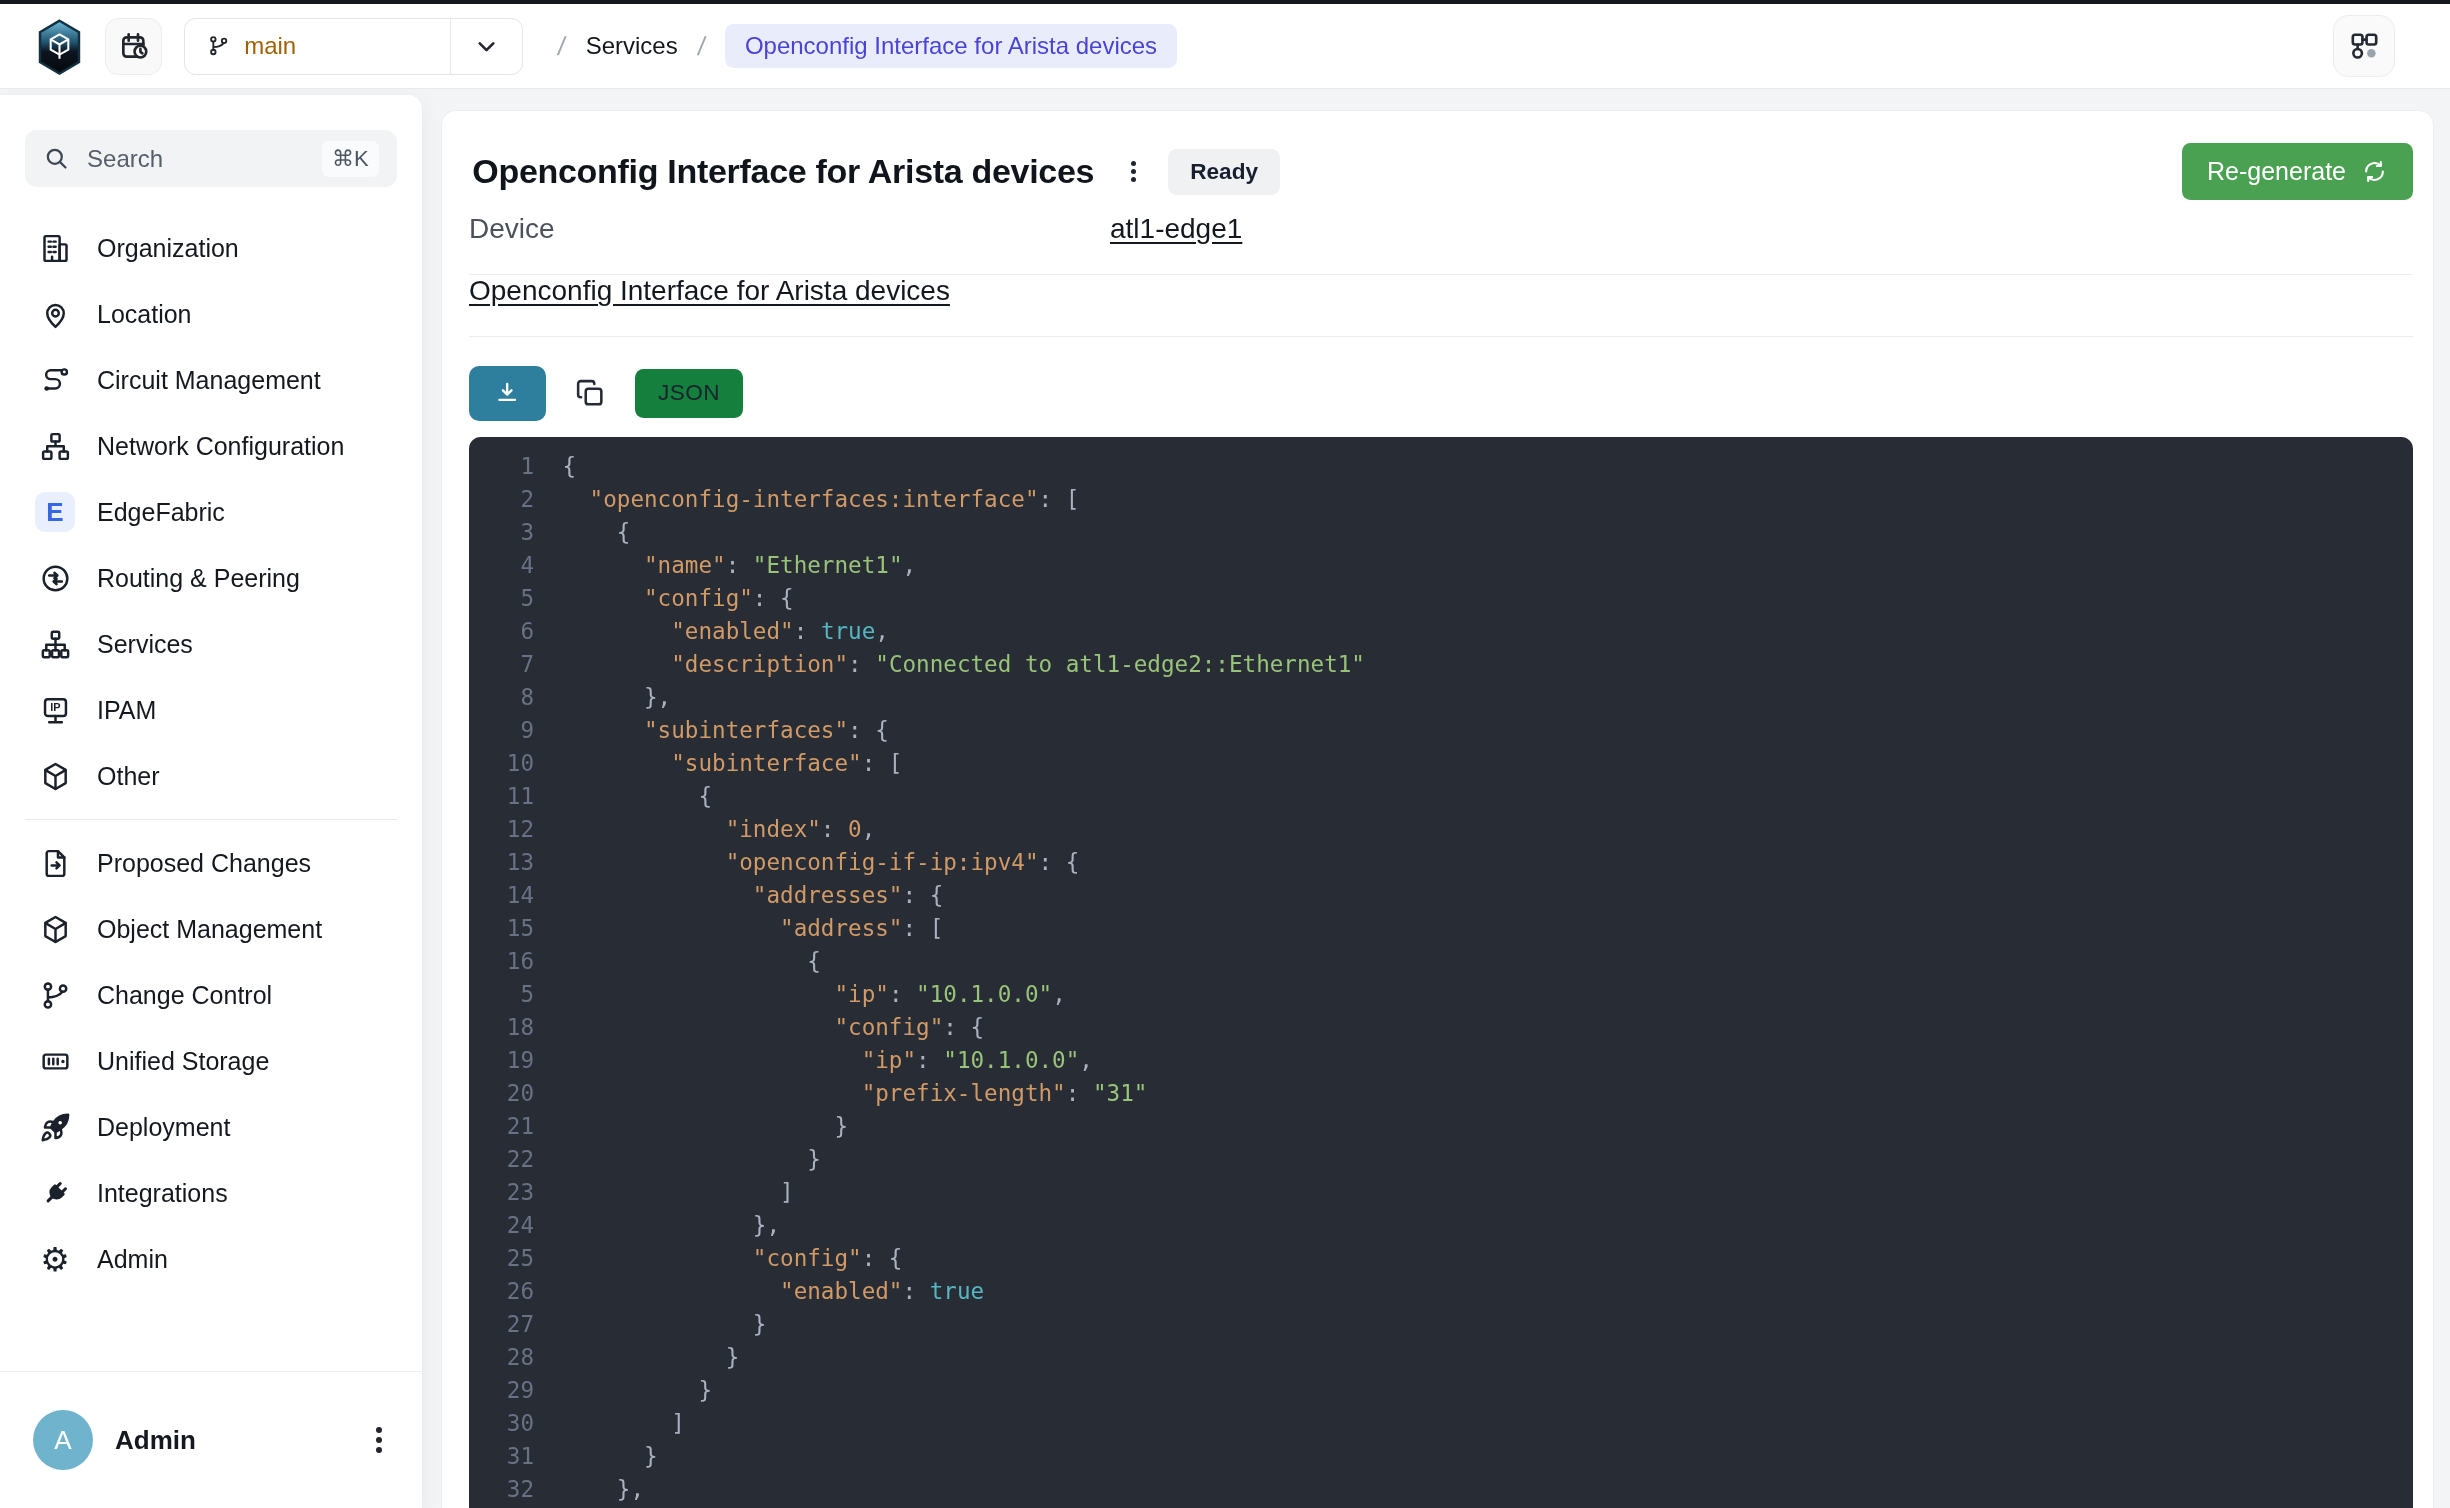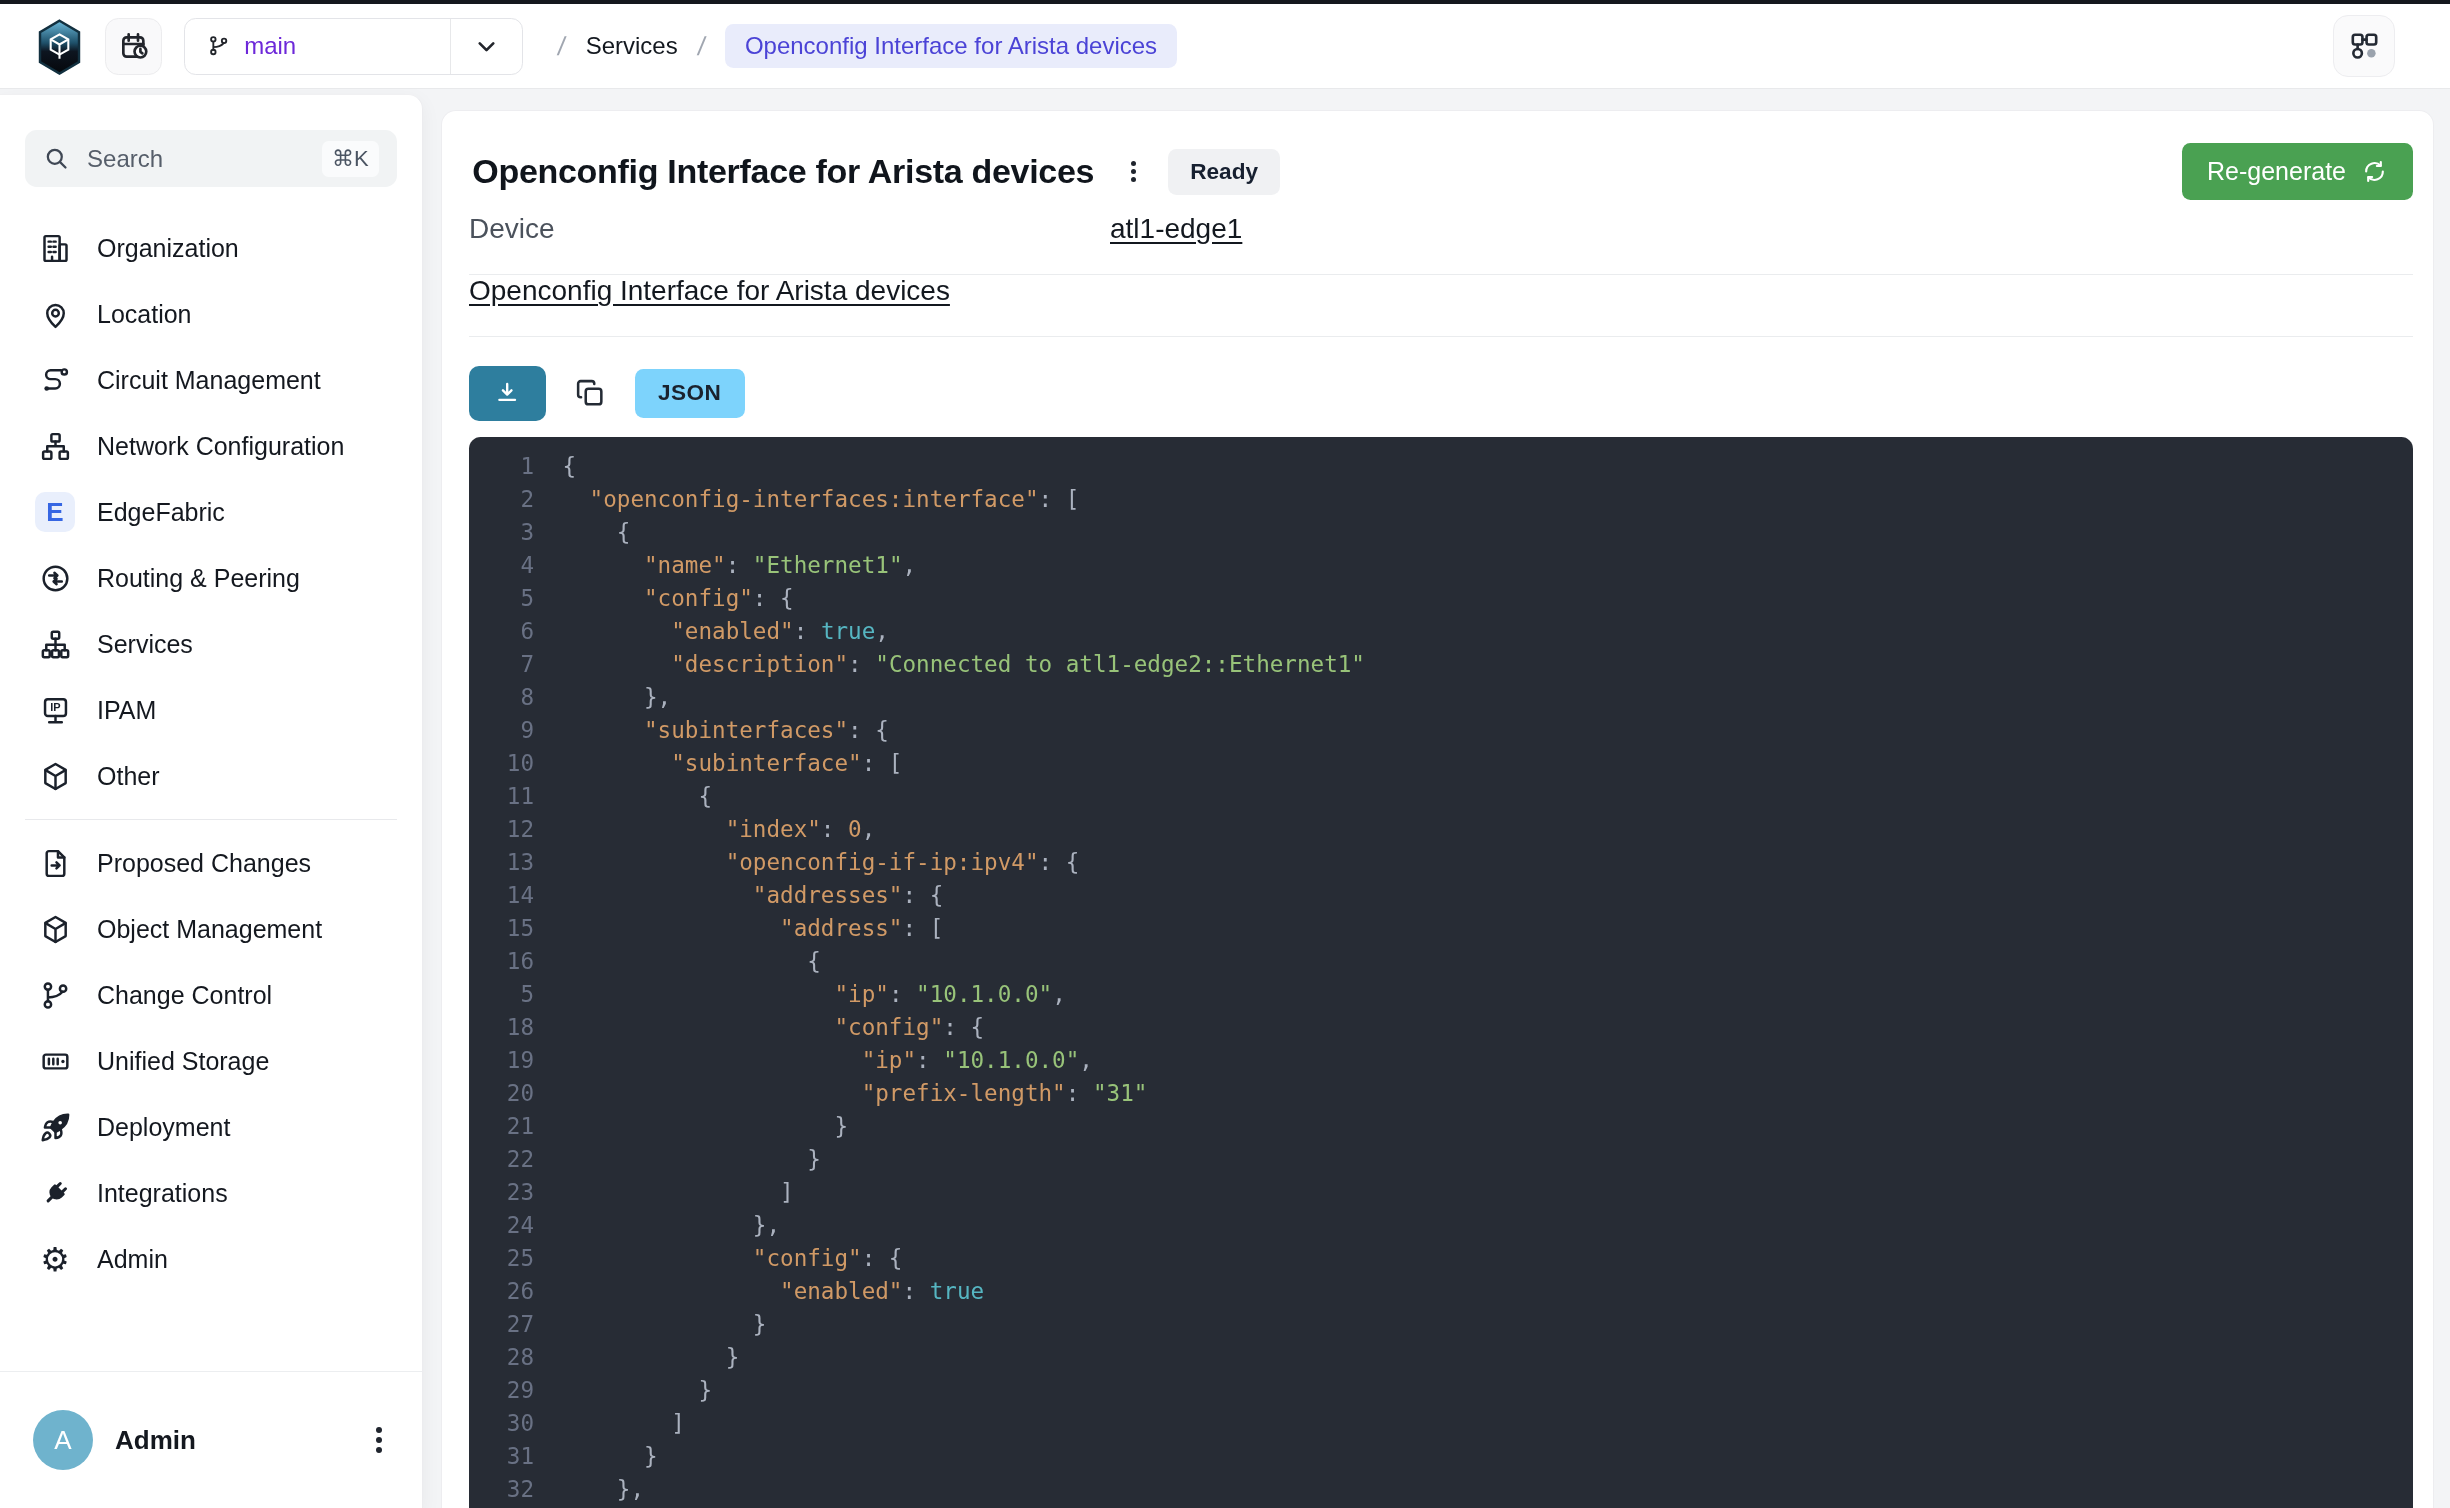--- a/index.html
+++ b/index.html
@@ -7,21 +7,21 @@
   body{position:relative;background:#f3f4f6;font-family:"Liberation Sans",sans-serif;color:#14181f;overflow:hidden}
   svg{display:block}
 
   
   .top-strip{position:absolute;left:0;top:0;width:100%;height:4.2px;background:#15181d;z-index:9}
   .topbar{position:absolute;left:0;top:0;width:100%;height:89px;background:#fff;border-bottom:0.8px solid #e8e9eb;display:flex;align-items:center;padding:4.2px 55px 0 37px;z-index:3}
   .logo{width:45px;height:55px;cursor:pointer;flex-shrink:0}
   .cal-btn{margin-left:23.4px;width:57px;height:57px;border:0.8px solid #ececee;background:#f9f9fa;border-radius:13.4px;display:flex;align-items:center;justify-content:center;cursor:pointer;color:#23262c}
   .branch{margin-left:22px;width:339px;height:57px;border:0.8px solid #e3e4e8;background:#fff;border-radius:11.7px;display:flex;align-items:center;overflow:hidden;cursor:pointer}
   .branch-main{flex:1;display:flex;align-items:center;gap:13.4px;padding:0 22px;color:#23262c}
-  .branch-label{font-size:24px;color:#6d28d9}
+  .branch-label{font-size:24px;color:#a16207}
   .branch-divider{width:0.8px;align-self:stretch;background:#e7e8ea}
   .branch-caret{width:72px;display:flex;align-items:center;justify-content:center;color:#23262c}
   .crumbs{margin-left:35px;display:flex;align-items:center;gap:20px;font-size:24px;white-space:nowrap}
   .slash{color:#a0a6b0;font-size:26px;transform:skewX(-8deg)}
   .crumb-section{color:#13181f;cursor:pointer}
   .crumb-pill{background:#e9ecfb;color:#4b43d6;border-radius:8.4px;padding:8.4px 20px;cursor:pointer}
   .apps-btn{margin-left:auto;width:62px;height:62px;border:0.8px solid #ededf0;background:#fafafb;border-radius:15px;display:flex;align-items:center;justify-content:center;cursor:pointer;color:#242a34}
 
   
   .sidebar{position:absolute;left:0;top:94px;width:423px;height:1414px;background:#fff;border-top-right-radius:15px;border-top:0.8px solid #f0f0f2;border-right:0.8px solid #ececef;box-shadow:0 6.7px 20px rgba(20,25,35,.05);display:flex;flex-direction:column;z-index:2}
@@ -51,21 +51,21 @@
   .kebab-sm i{width:5px;height:5px;margin:3.3px auto}
   .status-pill{background:#f0f1f3;border-radius:8.4px;padding:10px 22px;font-size:22.6px;font-weight:600;color:#172030}
   .regen-btn{margin-left:auto;height:57px;background:#4aa152;border:none;border-radius:8.4px;color:#fff;font-size:25px;font-weight:500;display:flex;align-items:center;gap:15px;padding:0 25px;cursor:pointer;font-family:inherit}
   .fields{margin-top:13.4px;flex-shrink:0}
   .frow{display:flex;height:62px;border-bottom:0.8px solid #eaecee;font-size:28px}
   .flabel{width:641px;color:#4b525c;flex-shrink:0}
   .fvalue{color:#13181f;text-decoration:underline;text-underline-offset:4.2px;cursor:pointer}
   .toolbar{margin-top:28.4px;display:flex;align-items:center;gap:25px;flex-shrink:0}
   .dl-btn{width:77px;height:55px;background:#2e7e9e;border:none;border-radius:10px;display:flex;align-items:center;justify-content:center;color:#fff;cursor:pointer}
   .copy-btn{background:none;border:none;color:#242b35;cursor:pointer;display:flex;padding:3.3px}
-  .fmt-pill{background:#7dd3fc;border-radius:8.4px;padding:11.7px 23.4px;font-size:22.6px;font-weight:700;color:#1a222e;letter-spacing:0.4px;cursor:pointer}
+  .fmt-pill{background:#15803d;border-radius:8.4px;padding:11.7px 23.4px;font-size:22.6px;font-weight:400;color:#1a222e;letter-spacing:0.4px;cursor:pointer}
 
   
   .code-wrap{margin-top:16.7px;flex:1;background:#272c35;border-radius:11.7px 11.7px 0 0;overflow:hidden;padding-top:12.5px}
   .cline{display:flex;height:33px;align-items:center;font-family:"DejaVu Sans Mono",monospace;font-size:22.6px}
   .cline .ln{width:65px;text-align:right;color:#697184;flex-shrink:0}
   .cline .lc{margin-left:28.4px;white-space:pre;color:#abb2bf}
   .tok-k{color:#d19a66}
   .tok-s{color:#98c379}
   .tok-b{color:#56b6c2}
   .tok-n{color:#d19a66}

